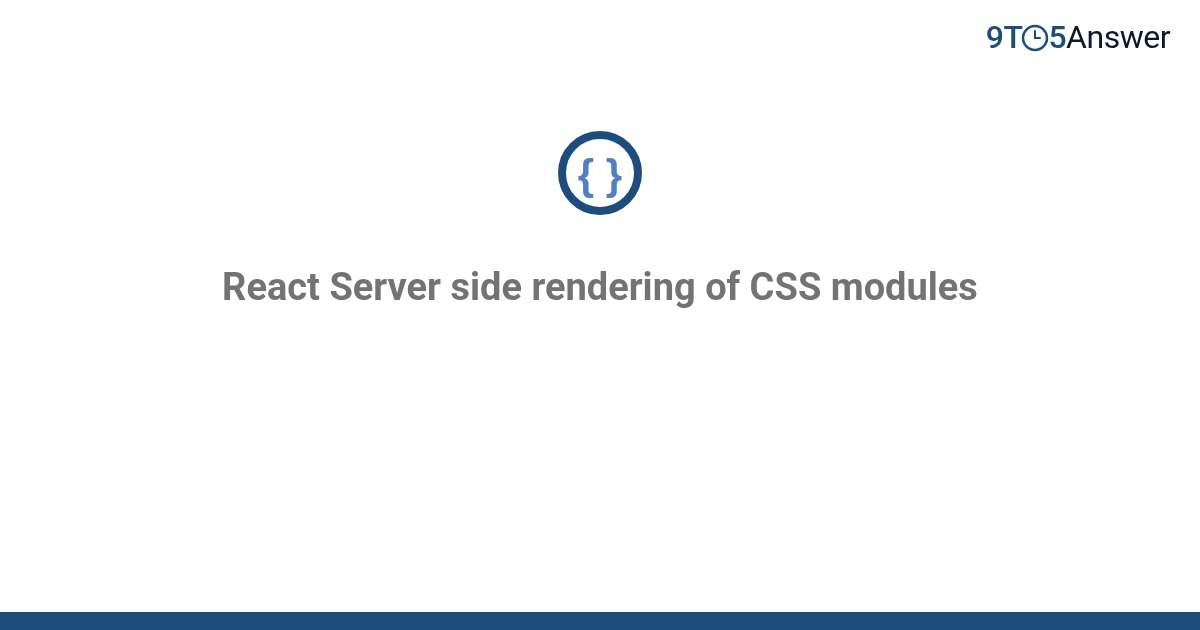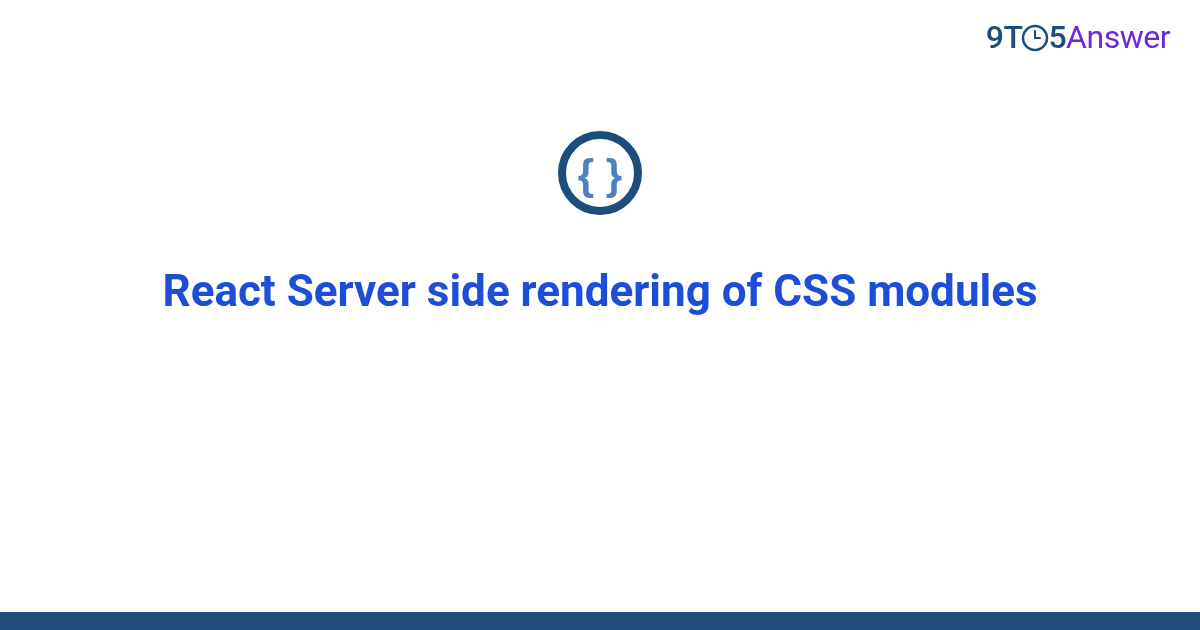--- a/index.html
+++ b/index.html
@@ -36,39 +36,39 @@
     .logo .o-icon {
       display: inline-flex;
       vertical-align: -4px;
       margin: 0 -1px;
     }
     .logo .five {
       color: #1d4d7a;
       font-weight: 500;
     }
     .logo .answer {
-      color: #6d28d9;
+      color: #0f172a;
       font-weight: 400;
     }
     .center-content {
       position: absolute;
       top: 130px;
       left: 0;
       right: 0;
       display: flex;
       flex-direction: column;
       align-items: center;
     }
     .code-icon {
       margin-bottom: 45px;
     }
     .title {
-      font-size: 44px;
+      font-size: 38px;
       font-weight: 700;
-      color: #1d4ed8;
+      color: #737373;
       text-align: center;
       line-height: 1.2;
       max-width: 1000px;
     }
     .footer-bar {
       position: absolute;
       bottom: 0;
       left: 0;
       right: 0;
       height: 18px;

